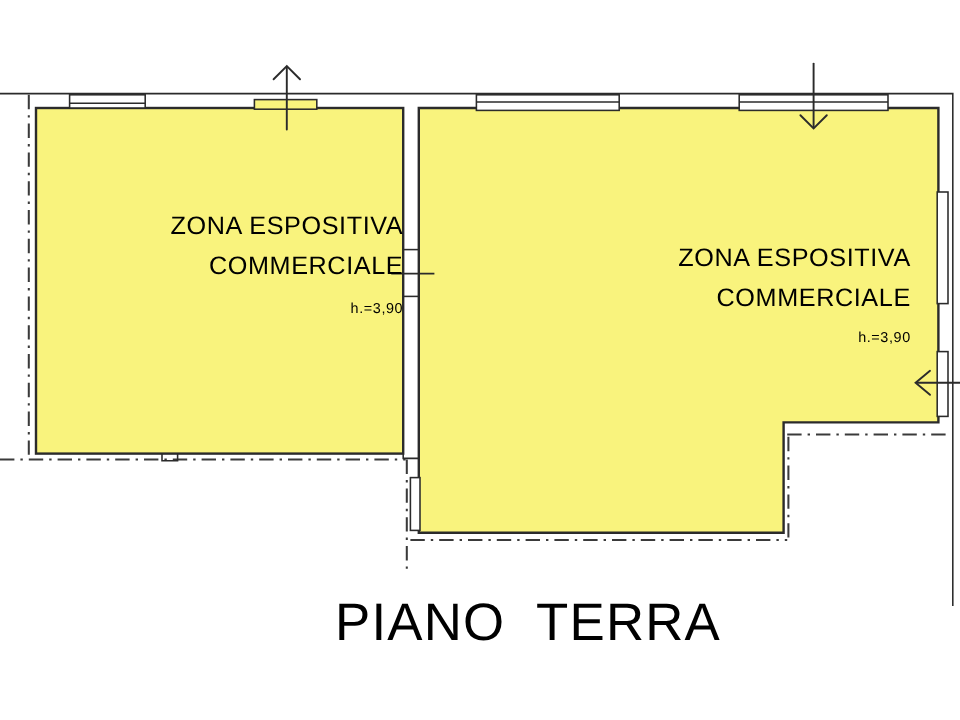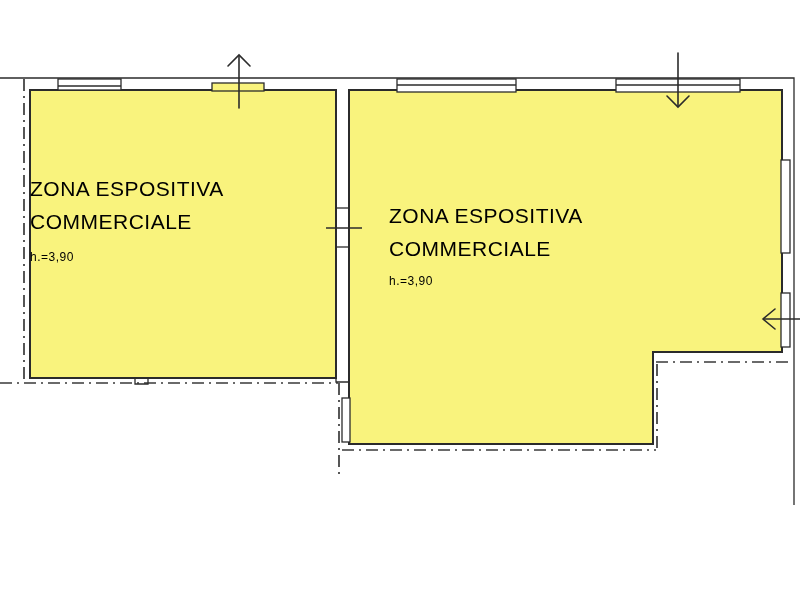--- a/index.html
+++ b/index.html
@@ -10,21 +10,21 @@
     overflow:hidden;
     font-family:"Liberation Sans", sans-serif;
   }
   #plan-svg{position:absolute;left:0;top:0;}
   .room{fill:var(--room-fill,#F9F37D);stroke:var(--line-color,#2b2b2b);stroke-width:2;}
   .thin{fill:none;stroke:var(--line-color,#2b2b2b);stroke-width:1.3;}
   .winrect{fill:#ffffff;stroke:var(--line-color,#2b2b2b);stroke-width:1.3;}
   .notch{fill:var(--room-fill,#F9F37D);stroke:var(--line-color,#2b2b2b);stroke-width:1.3;}
   .arrow{fill:none;stroke:var(--line-color,#2b2b2b);stroke-width:1.6;stroke-linecap:round;}
   .dashdot{fill:none;stroke:#3a3a3a;stroke-width:1.7;stroke-dasharray:12 5 2 5;}
-  .label-block{position:absolute;text-align:left;color:#000;}
+  .label-block{position:absolute;text-align:right;color:#000;}
   .label-line{font-size:21px;line-height:22px;letter-spacing:0.5px;}
   .label-h{font-size:12px;line-height:22px;letter-spacing:0.5px;}
   #left-room-label{left:30px;top:178px;width:306px;}
   #left-room-label .l2{margin-top:11px;}
   #left-room-label .l3{margin-top:13px;}
   #right-room-label{left:389px;top:205px;width:370px;}
   #right-room-label .l2{margin-top:11px;}
   #right-room-label .l3{margin-top:10px;}
   #plan-title{
     position:absolute;left:240px;top:494px;width:400px;
@@ -105,14 +105,15 @@
     <div class="label-line l2">COMMERCIALE</div>
     <div class="label-h l3">h.=3,90</div>
   </div>
 
   <div class="label-block" id="right-room-label">
     <div class="label-line l1">ZONA ESPOSITIVA</div>
     <div class="label-line l2">COMMERCIALE</div>
     <div class="label-h l3">h.=3,90</div>
   </div>
 
+  <div id="plan-title">PIANO  TERRA</div>
 
 </div>
 
 </body></html>

